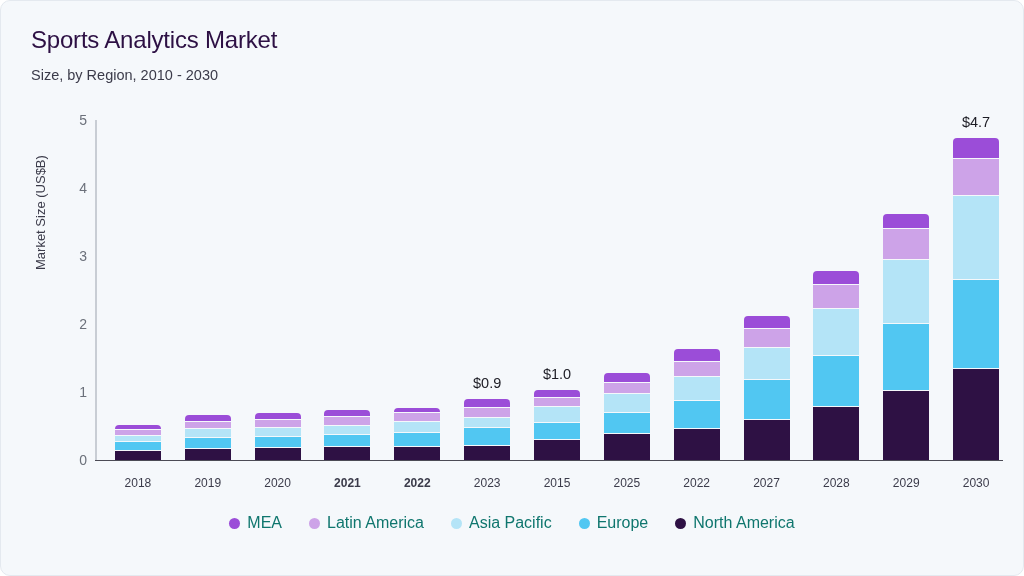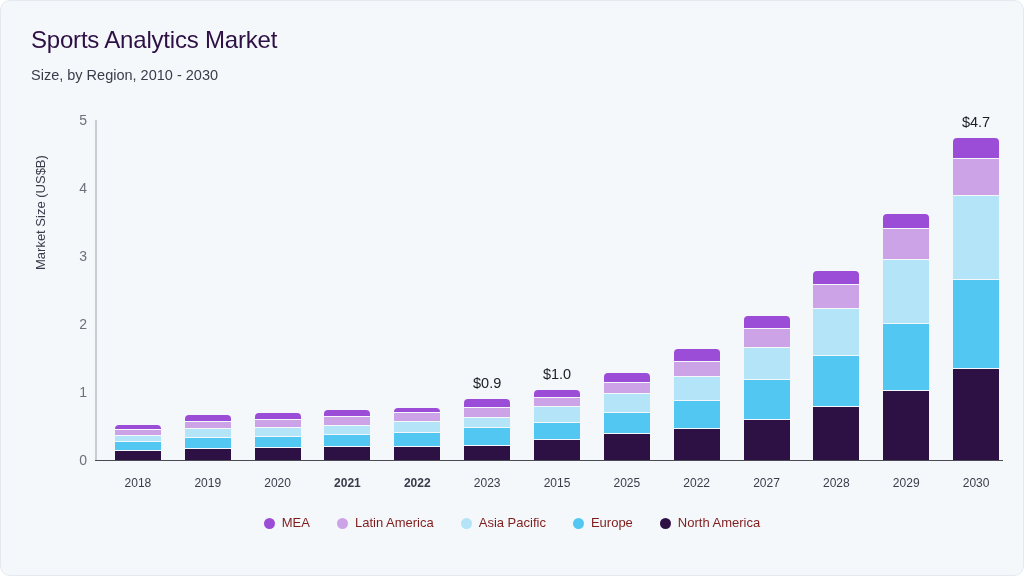--- a/index.html
+++ b/index.html
@@ -88,21 +88,21 @@
     font-size: 12px; color: #3b3b4a; white-space: nowrap;
   }
 
   
   #legend {
     position: absolute; left: 0; right: 0; top: 515px;
     display: flex; justify-content: center; align-items: center; gap: 27px;
   }
   .legend-item { display: flex; align-items: center; gap: 7px; }
   .legend-dot { width: 11px; height: 11px; border-radius: 50%; display: block; }
-  .legend-label { font-size: 13px; color: #7f1d1d; line-height: 14px; }
+  .legend-label { font-size: 16px; color: #0f766e; line-height: 14px; }
 </style>
 </head>
 <body>
 
 <div id="page">
 
   <div id="header">
     <div id="chart-title">Sports Analytics Market</div>
     <div id="chart-subtitle">Size, by Region, 2010 - 2030</div>
   </div>

